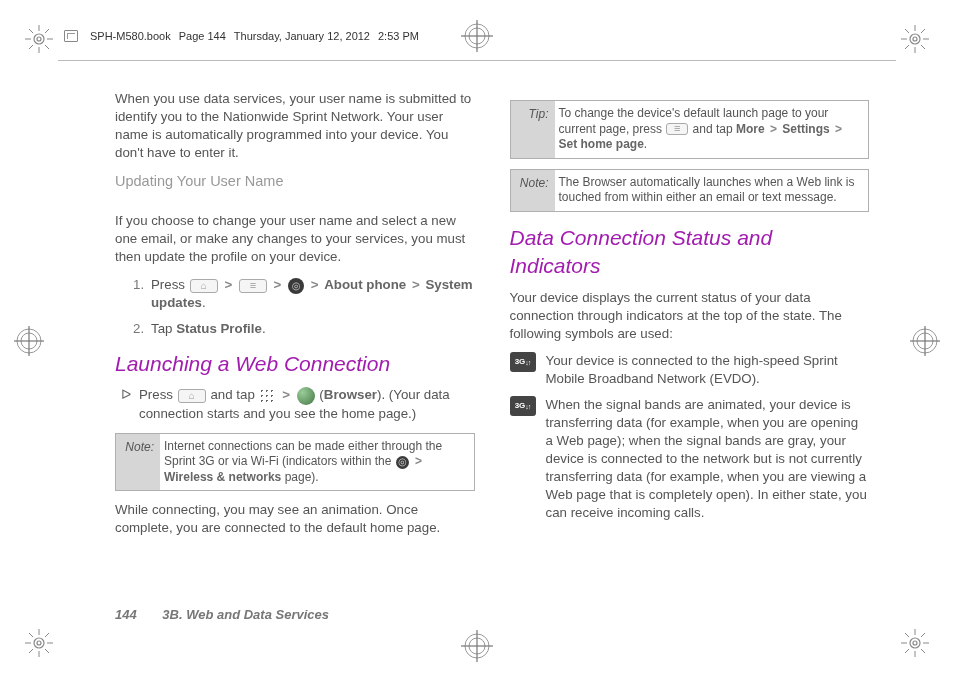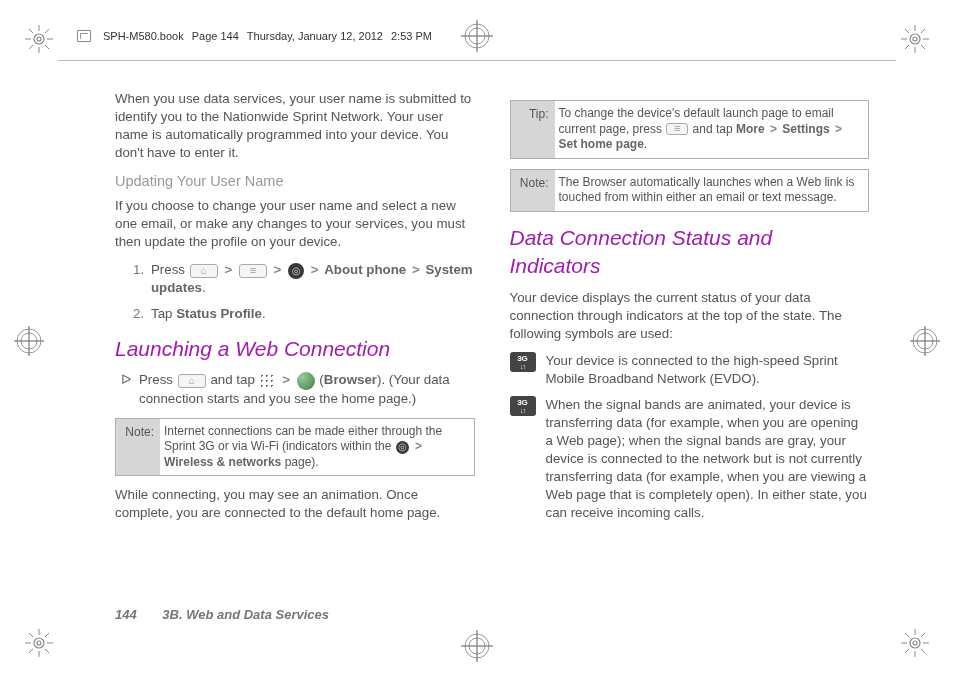--- a/index.html
+++ b/index.html
@@ -23,58 +23,58 @@
     position:absolute; width:30px; height:30px;
     top:50%; transform:translateY(-50%);
   }
   .reg-l{left:14px} .reg-r{right:14px}
   .reg-t, .reg-b {
     position:absolute; width:32px; height:32px;
     left:50%; transform:translateX(-50%);
   }
   .reg-t{top:20px} .reg-b{bottom:20px}
   .header-bar {
-    position:absolute; top:30px; left:77px;
+    position:absolute; top:30px; left:64px;
     font-size:11px; color:#333;
     display:flex; align-items:center; gap:8px;
   }
   .hr-top { position:absolute; top:60px; left:58px; right:58px; border-top:1px solid #bbb; }
   .page {
     position:absolute;
     top:90px; bottom:50px; left:115px; right:85px;
     display:flex; gap:35px;
     font-size:13.3px; line-height:1.35;
     color:#555;
   }
   .col { flex:1; min-width:0; }
   .h2 {
     font-style:italic; font-weight:400; color:#a21caf;
     font-size:21px; margin:12px 0 8px 0;
     font-family: Arial, sans-serif;
   }
   .h3 {
     font-weight:400; color:#999;
-    font-size:14.5px; margin:10px 0 6px 0;
+    font-size:14.5px; margin:10px 0 21px 0;
   }
   .p { margin-bottom:10px; }
   .step { display:flex; margin:0 0 8px 18px; }
   .step .num { width:18px; flex:none; color:#777; }
   .bullet { display:flex; margin:0 0 8px 6px; }
   .bullet .arrow { width:18px; flex:none; color:#666; }
   .gt { color:#888; font-weight:bold; padding:0 2px; }
   .bold { font-weight:bold; color:#666; }
   .note-box {
     border:1px solid #b0b0b0;
     display:flex;
     margin:10px 0;
     font-size:12px;
   }
   .note-box .label {
     background:#d6d6d6; color:#555;
-    padding:5px 6px; 
+    padding:5px 6px; font-style:italic;
     flex:none; width:44px; text-align:right;
   }
   .note-box .content {
     padding:5px 8px 5px 4px;
     flex:1; line-height:1.3;
   }
   .icon {
     display:inline-block; vertical-align:middle;
     width:28px; height:14px;
     border:1px solid #aaa; border-radius:3px;
@@ -97,21 +97,21 @@
   .icon.globe{
     width:18px;height:18px;border-radius:50%;
     background:radial-gradient(circle at 30% 30%,#9c9,#474);
     border:none;
   }
   .indicator-row{display:flex;gap:10px;margin-bottom:8px}
   .ind-icon{
     width:26px;height:20px;flex:none;
     background:#444; border-radius:3px;
     color:#fff; font-size:8px; font-weight:bold;
-    display:flex; flex-direction:column;
+    display:flex; flex-direction:row;
     align-items:center; justify-content:center;
     line-height:1;
   }
   .ind-icon .sub{font-size:7px;letter-spacing:-1px}
   .footer {
     position:absolute; bottom:60px; left:115px;
     font-style:italic; color:#777; font-size:13px;font-weight:bold;
   }
   .footer .pg{margin-right:22px}
   svg.reg circle{fill:none;stroke:#999;stroke-width:1}
@@ -281,21 +281,21 @@
       </div>
     </div>
 
     <div class="p">While connecting, you may see an animation. Once complete, you are connected to the default home page.</div>
   </div>
 
   <div class="col">
     <div class="note-box">
       <div class="label">Tip:</div>
       <div class="content">
-        <span>To change the device's default launch page to email current page, press</span>
+        <span>To change the device's default launch page to your current page, press</span>
         <span class="icon menu" style="width:22px;height:12px"></span>
         <span>and tap</span>
         <span class="bold">More</span>
         <span class="gt">&gt;</span>
         <span class="bold">Settings</span>
         <span class="gt">&gt;</span>
         <span class="bold">Set home page</span>.
       </div>
     </div>
 

